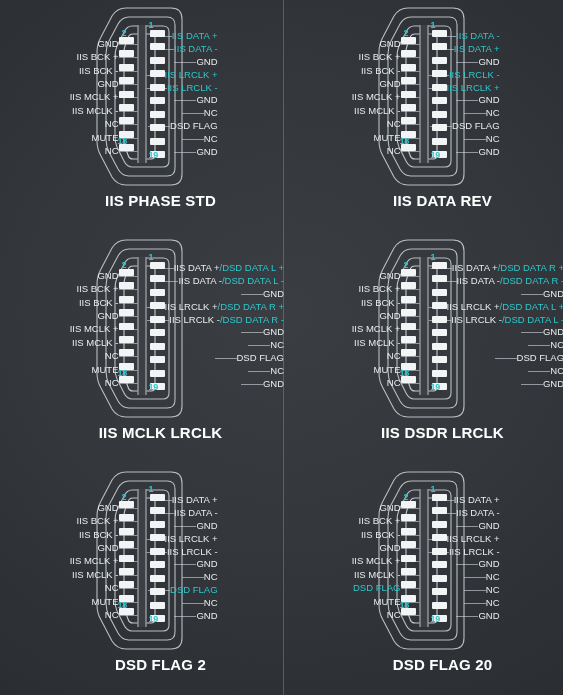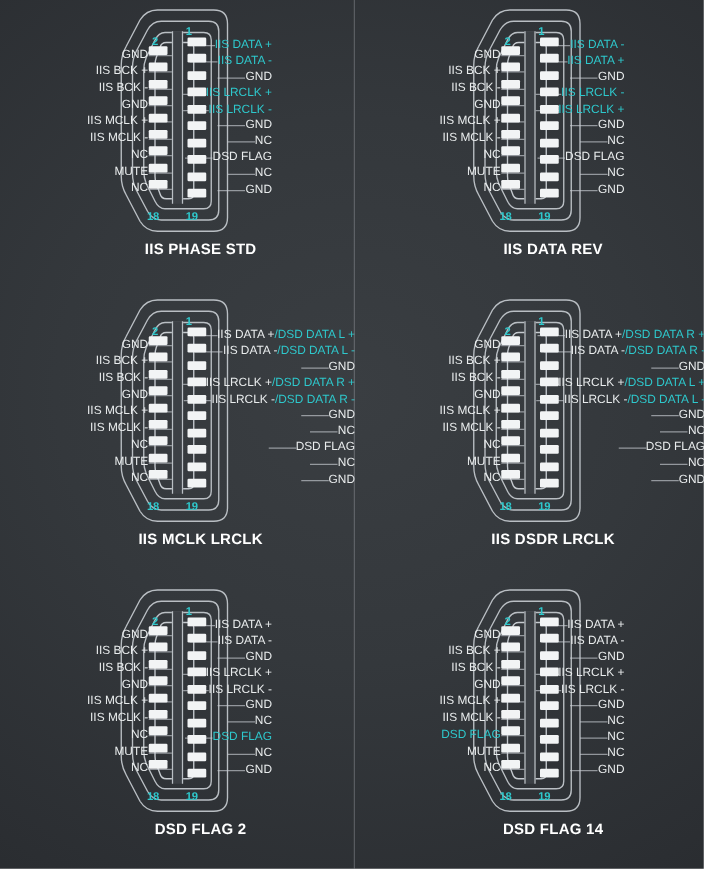--- a/index.html
+++ b/index.html
@@ -85,22 +85,22 @@
   
   .pn {
     position: absolute;
     color: #2ec8cc;
     font-size: 9px;
     font-weight: bold;
     letter-spacing: -0.2px;
   }
   .pn.p1 { top: 20px;  left: 50%; margin-left: 7px;  }
   .pn.p2 { top: 28px;  left: 50%; margin-left: -20px;}
-  .pn.p18{ top: 168px; left: 50%; margin-left: -24px;}
-  .pn.p19{ top: 168px; left: 50%; margin-left: 7px;  }
+  .pn.p18{ top: 136px; left: 50%; margin-left: -24px;}
+  .pn.p19{ top: 150px; left: 50%; margin-left: 7px;  }
 
   
   .labels {
     position: absolute;
     top: 30px;
     height: 128px;
     display: flex;
     flex-direction: column;
   }
   .labels.lft {
@@ -143,21 +143,21 @@
     width: 22px;
     height: 1px;
     background: rgba(200,205,210,0.65);
   }
   .lab .tx { display: inline-block; }
   .lab .cy { color: #2ec8cc; }
   .lab.cyan { color: #2ec8cc; }
 
   
   .caption {
-    font-size: 12px;
+    font-size: 15px;
     font-weight: bold;
     letter-spacing: 0.2px;
     color: #ffffff;
     margin-top: 2px;
     padding-left: 38px;
   }
 </style>
 </head>
 <body>
 
@@ -851,15 +851,15 @@
             <div class="pin"></div>
             <div class="pin"></div>
             <div class="pin"></div>
           </div>
       </div>
       <span class="pn p1">1</span>
       <span class="pn p2">2</span>
       <span class="pn p18">18</span>
       <span class="pn p19">19</span>
     </div>
-    <div class="caption">DSD FLAG 14</div>
+    <div class="caption">DSD FLAG 20</div>
   </div>
   </div>
 
 </body></html>

